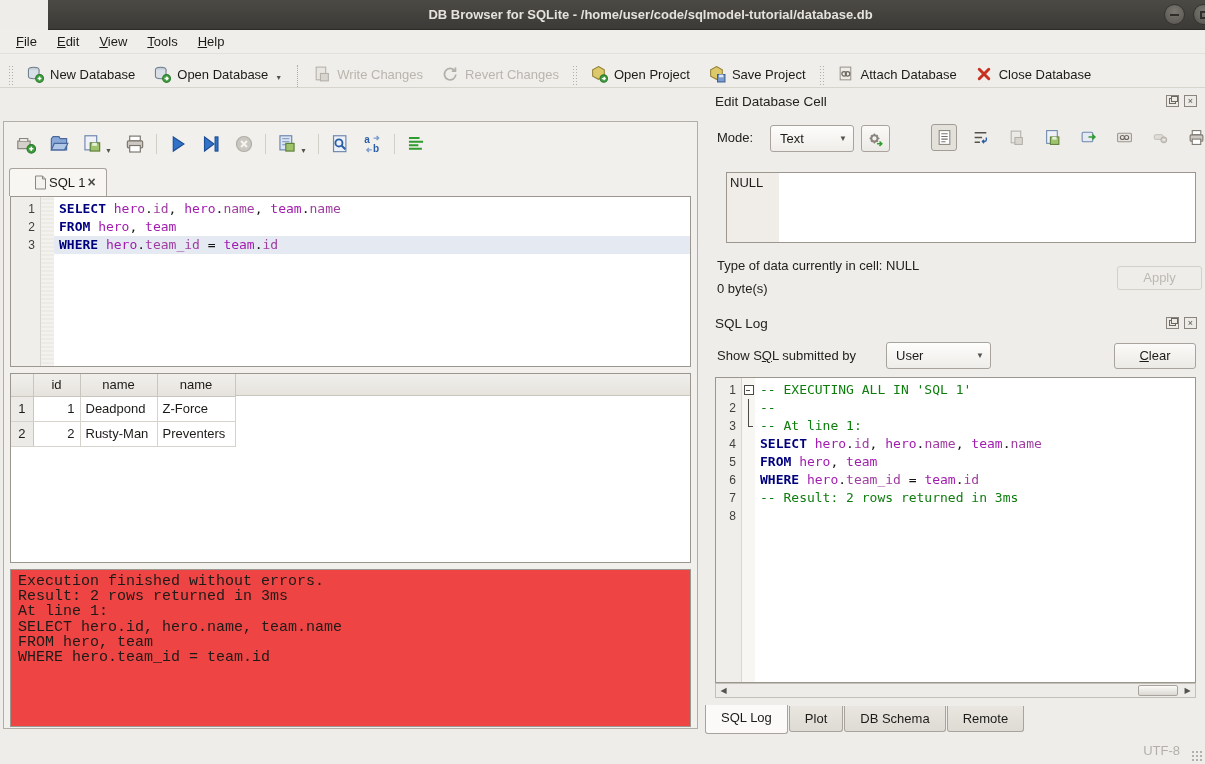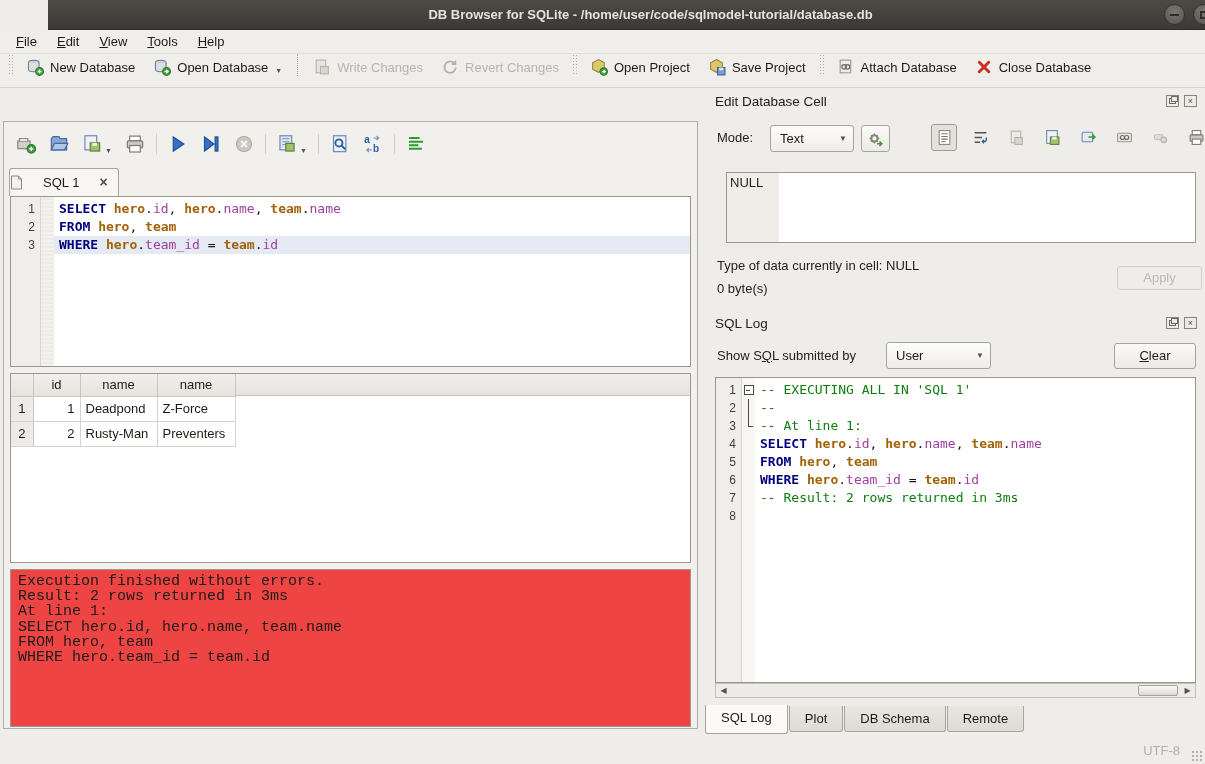--- a/index.html
+++ b/index.html
@@ -37,21 +37,21 @@
   .menubar {
     position:absolute; left:0; top:30px; width:1205px; height:24px;
     background:#f0eeea; display:flex; align-items:center; padding-left:6px;
     border-bottom:1px solid #e4e1dc;
   }
   .mitem { padding:0 10px; line-height:23px; cursor:default; }
   
   .toolbar {
     position:absolute; left:0; top:54px; width:1205px; height:34px;
     background:#f0eeea; border-bottom:1px solid #d7d4ce;
-    display:flex; align-items:flex-start; padding-left:4px;
+    display:flex; align-items:flex-end; padding-left:4px;
   }
   .tb-handle { width:5px; height:22px; margin:0 4px;
     background-image: radial-gradient(#b3afa8 1px, transparent 1px);
     background-size:3px 3px; }
   .tb-sep { width:1px; height:22px; border-left:1px dotted #aeaaa3; margin:0 6px; }
   .tbtn { display:flex; align-items:center; gap:6px; padding:4px 9px; border-radius:3px; cursor:default; }
   .tbtn.dis { color:#b8b5ae; }
   .icn { width:18px; height:18px; display:inline-flex; }
   .icn svg { width:100%; height:100%; }
   .tcaret { font-size:7px; color:#55534e; margin-left:1px; align-self:flex-end; padding-bottom:2px; }
@@ -70,21 +70,21 @@
   }
   .lframe {
     position:absolute; left:3px; top:33px; width:695px; height:608px;
     border:1px solid #b2aea7; background:#f2f0ec; z-index:2;
   }
   .sqltoolbar { position:absolute; left:12px; top:10px; display:flex; align-items:center; gap:13px; height:24px; }
   .sqltoolbar .icn { width:20px; height:20px; }
   .ssep { width:1px; height:20px; border-left:1px solid #d2cfc8; margin:0 -2px; }
   .sqltabbar { position:absolute; left:5px; top:46px; display:flex; }
   .sqltab {
-    display:flex; align-items:center; gap:20px; padding:4px 10px 5px 0;
+    display:flex; align-items:center; gap:2px; padding:4px 10px 5px 24px;
     background:#f7f6f3; border:1px solid #a8a49d; border-bottom:none;
     border-radius:3px 3px 0 0; height:28px;
   }
   .sqltab .x { font-weight:bold; color:#4e4c47; font-size:14px; line-height:12px; }
   
   .editorbox {
     position:absolute; background:#fff; border:1px solid #9b978f;
     display:flex; overflow:hidden;
   }
   .ed-left  { left:6px; top:74px; width:681px; height:171px; }
@@ -97,21 +97,21 @@
   .ed-left .gutter { width:30px; }
   .foldcol {
     width:13px; padding-top:3px;
     background: repeating-linear-gradient(0deg,#f4f2ee 0 2px,#edebe6 2px 4px);
   }
   .plainfold { background:#f7f6f3; }
   .codecol { flex:1; padding-top:3px; font-family:"DejaVu Sans Mono", monospace; font-size:13px; }
   .codecol .line { height:18px; line-height:18px; white-space:pre; padding-left:5px; }
   .codecol .line.cur { background:#e4e9f2; }
   .tk-kw { color:#00007f; font-weight:bold; }
-  .tk-tb { color:#a16207; font-weight:bold; }
+  .tk-tb { color:#a21caf; font-weight:normal; }
   .tk-fl { color:#9f3da0; }
   .tk-cm { color:#0e7d0e; }
   .tk-pl { color:#141414; }
   
   .fm { display:block; height:18px; width:13px; position:relative; }
   .fm-box::before { content:""; position:absolute; left:2px; top:4px; width:8px; height:8px; border:1px solid #4b4b48; background:#fff; }
   .fm-box::after  { content:""; position:absolute; left:4px; top:9px;  width:4px; height:1px; background:#4b4b48; }
   .fm-line::before{ content:""; position:absolute; left:6px; top:0; bottom:0; width:1px; background:#4b4b48; }
   .fm-end::before { content:""; position:absolute; left:6px; top:0; height:9px; width:1px; background:#4b4b48; }
   .fm-end::after  { content:""; position:absolute; left:6px; top:9px; width:5px; height:1px; background:#4b4b48; }

